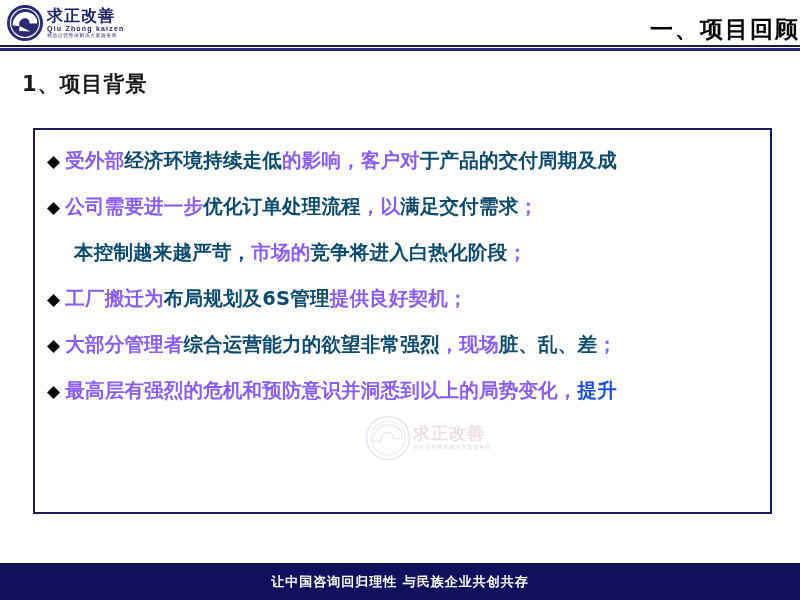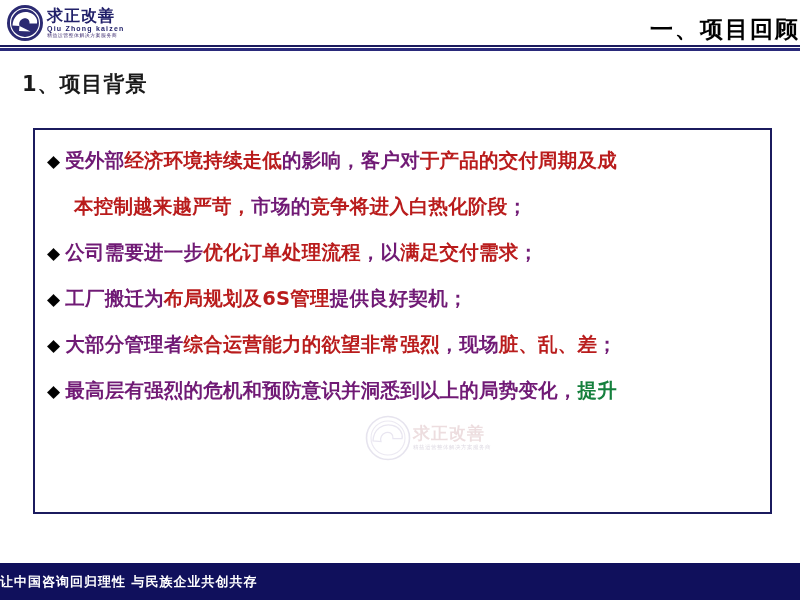--- a/index.html
+++ b/index.html
@@ -52,28 +52,28 @@
   .wm-sub{font-family:"DejaVu Sans",sans-serif;font-size:5.5px;color:#55406e;opacity:.65;letter-spacing:.5px;margin-top:3px;white-space:nowrap;}
 
   .bullets{position:absolute;left:12px;top:8px;width:712px;}
   .bline{
     font-family:"DejaVu Sans",sans-serif;
     font-size:19.5px;font-weight:bold;color:#111;
     line-height:46px;white-space:nowrap;letter-spacing:.2px;
   }
   .bline.indent{padding-left:27px;}
   .dia{font-size:17px;padding-right:5px;color:#000;}
-  .r{color:#b91c1c;}
-  .b{color:#15803d;}
-  .k{color:#701a75;text-align:right;}
+  .r{color:#0c4a6e;}
+  .b{color:#1d4ed8;}
+  .k{color:#8b5cf6;text-align:right;}
 
   
   .footer{
     position:absolute;left:0;top:563px;width:800px;height:37px;background:#10105c;
-    display:flex;align-items:center;justify-content:flex-start;
+    display:flex;align-items:center;justify-content:center;
   }
   .footer-text{
     font-family:"DejaVu Sans",sans-serif;font-size:13px;font-weight:bold;color:#ffffff;letter-spacing:1px;
   }
 </style>
 </head>
 <body>
 
 <div class="slide">
 
@@ -113,22 +113,22 @@
         </svg>
       </div>
       <div class="wm-txt">
         <span class="wm-cn">求正改善</span>
         <span class="wm-sub">精益运营整体解决方案服务商</span>
       </div>
     </div>
 
     <div class="bullets" id="bullet-list">
         <div class="bline"><span class="dia">◆</span><span class="k">受外部</span><span class="r">经济环境持续走低</span><span class="k">的影响，客户对</span><span class="r">于产品的交付周期及成</span></div>
+        <div class="bline"><span class="dia">◆</span><span class="k">公司需要进一步</span><span class="r">优化订单处理流程</span><span class="k">，以</span><span class="r">满足交付需求</span><span class="k">；</span></div>
         <div class="bline indent"><span class="r">本控制越来越严苛，</span><span class="k">市场的</span><span class="r">竞争将进入白热化阶段</span><span class="k">；</span></div>
-        <div class="bline"><span class="dia">◆</span><span class="k">公司需要进一步</span><span class="r">优化订单处理流程</span><span class="k">，以</span><span class="r">满足交付需求</span><span class="k">；</span></div>
         <div class="bline"><span class="dia">◆</span><span class="k">工厂搬迁为</span><span class="r">布局规划及6S管理</span><span class="k">提供良好契机；</span></div>
         <div class="bline"><span class="dia">◆</span><span class="k">大部分管理者</span><span class="r">综合运营能力的欲望非常强烈</span><span class="k">，现场</span><span class="r">脏、乱、差</span><span class="k">；</span></div>
         <div class="bline"><span class="dia">◆</span><span class="k">最高层有强烈的危机和预防意识并洞悉到以上的局势变化，</span><span class="b">提升</span></div>
       </div>
   </div>
 
   <div class="footer">
     <span class="footer-text">让中国咨询回归理性  与民族企业共创共存</span>
   </div>
 

